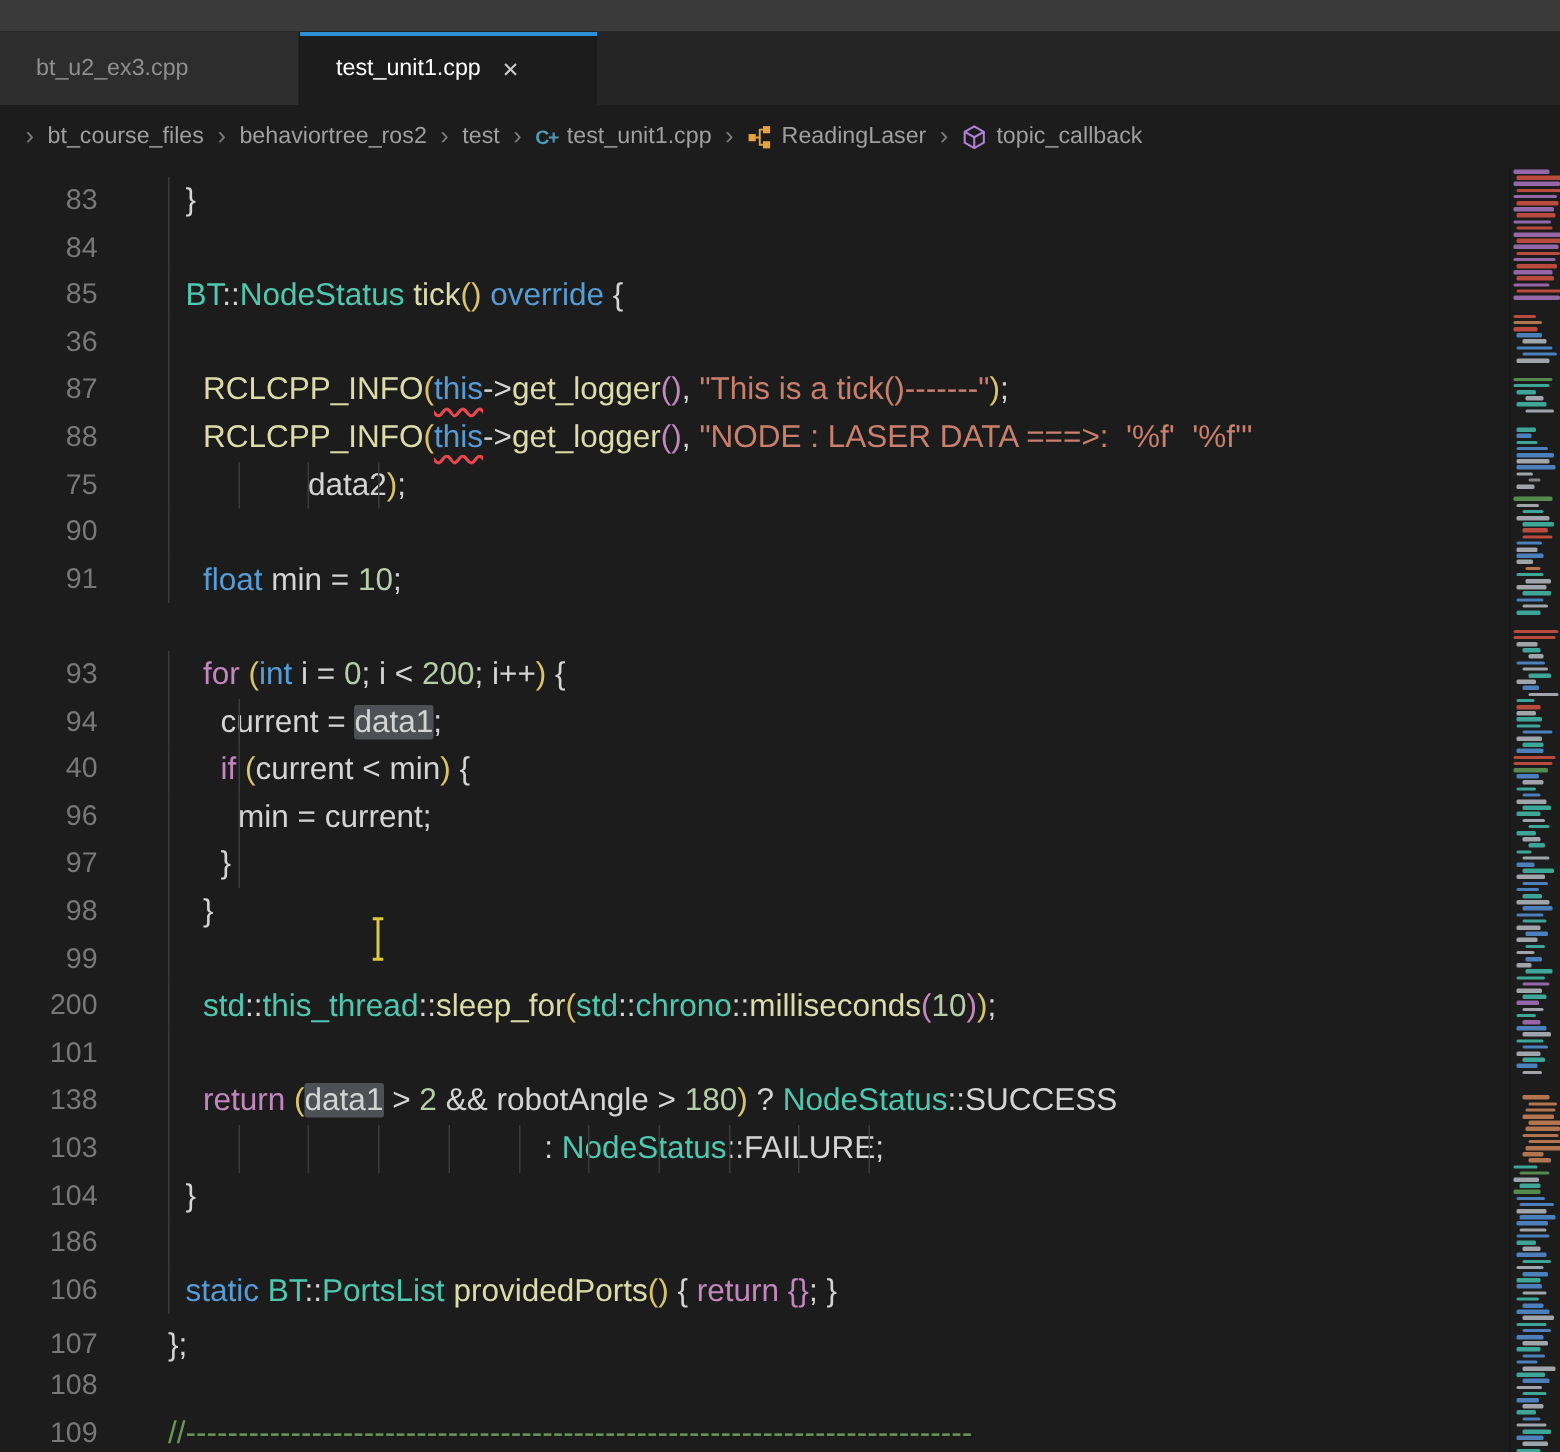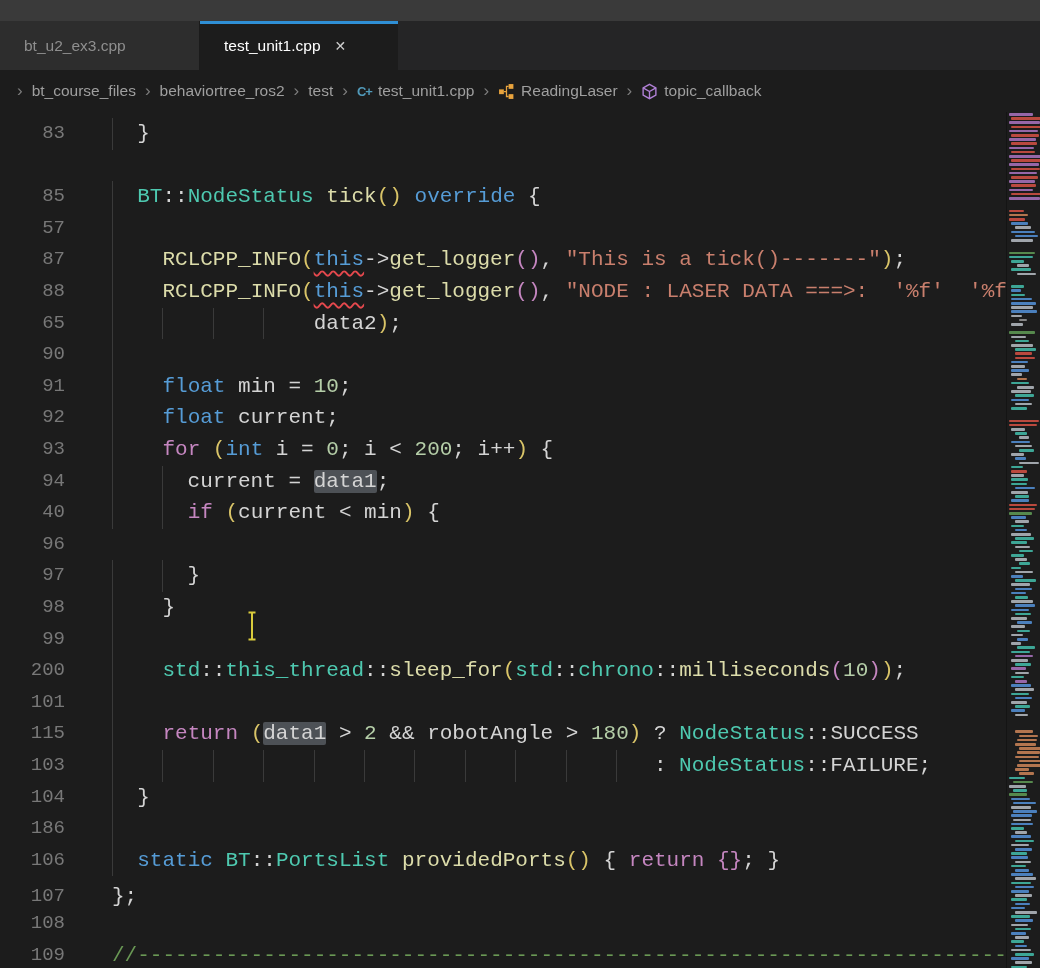--- a/index.html
+++ b/index.html
@@ -34,21 +34,21 @@
     display:flex;align-items:center;padding-left:8px;white-space:nowrap;overflow:hidden;
     color:var(--breadcrumb-fg);font-size:15.5px;}
   .bc-chev{color:#7d7d7d;font-size:17px;margin:0 9px;flex:0 0 auto;}
   .bc-item{display:flex;align-items:center;flex:0 0 auto;}
   .bc-item .bc-icon{display:inline-flex;margin-right:6px;}
   .cpp-glyph{color:#519aba;font-weight:bold;font-size:13px;letter-spacing:-1px;}
 
   
   .editor{position:absolute;left:0;top:112px;right:0;bottom:0;background:var(--editor-bg);}
   .code-lines{position:absolute;left:0;top:0;right:34px;bottom:0;overflow:hidden;
-    font-family:Liberation Mono, monospace;font-size:21px;}
+    font-family:Liberation Sans, sans-serif;font-size:21px;}
   .code-line{position:absolute;left:0;width:100%;height:31.6px;line-height:31.6px;}
   .ln{position:absolute;left:0;top:0;width:65px;text-align:right;color:var(--line-number);
     font-size:19px;line-height:31.6px;}
   .lc{position:absolute;left:112px;top:0;right:0;height:100%;white-space:pre;color:var(--default);}
   .guide{position:absolute;top:0;height:31.6px;width:1px;background:var(--indent-guide);}
   .t-d{color:var(--default);} .t-kw{color:var(--keyword);} .t-ctrl{color:var(--control);}
   .t-type{color:var(--type);} .t-fn{color:var(--function);} .t-str{color:var(--string);}
   .t-num{color:var(--number);} .t-com{color:var(--comment);}
   .t-par{color:var(--paren);} .t-pur{color:var(--paren2);}
   .t-this{color:var(--keyword);text-decoration:underline wavy var(--error);
@@ -123,66 +123,67 @@
       <span>topic_callback</span>
     </span>
   </div>
 
   <div class="editor">
     <div class="code-lines">
         <div class="code-line" style="top: 6px;">
           <span class="ln">83</span>
           <span class="lc"><i class="guide" style="left: 0ch;"></i><span class="t-d">  }</span></span>
         </div>
+        <div class="code-line" style="top: 37.6px;">
+          <span class="ln">84</span>
+          <span class="lc"><i class="guide" style="left: 0ch;"></i></span>
+        </div>
         <div class="code-line" style="top: 69.2px;">
           <span class="ln">85</span>
           <span class="lc"><i class="guide" style="left: 0ch;"></i><span class="t-d">  </span><span class="t-type">BT</span><span class="t-d">::</span><span class="t-type">NodeStatus</span><span class="t-d"> </span><span class="t-fn">tick</span><span class="t-par">()</span><span class="t-d"> </span><span class="t-kw">override</span><span class="t-d"> {</span></span>
         </div>
         <div class="code-line" style="top: 100.8px;">
-          <span class="ln">57</span>
+          <span class="ln">36</span>
           <span class="lc"><i class="guide" style="left: 0ch;"></i></span>
         </div>
         <div class="code-line" style="top: 132.4px;">
           <span class="ln">87</span>
           <span class="lc"><i class="guide" style="left: 0ch;"></i><span class="t-d">    </span><span class="t-fn">RCLCPP_INFO</span><span class="t-par">(</span><span class="t-this">this</span><span class="t-d">-&gt;</span><span class="t-fn">get_logger</span><span class="t-pur">()</span><span class="t-d">, </span><span class="t-str">"This is a tick()-------"</span><span class="t-par">)</span><span class="t-d">;</span></span>
         </div>
         <div class="code-line" style="top: 164px;">
           <span class="ln">88</span>
           <span class="lc"><i class="guide" style="left: 0ch;"></i><span class="t-d">    </span><span class="t-fn">RCLCPP_INFO</span><span class="t-par">(</span><span class="t-this">this</span><span class="t-d">-&gt;</span><span class="t-fn">get_logger</span><span class="t-pur">()</span><span class="t-d">, </span><span class="t-str">"NODE : LASER DATA ===&gt;:  '%f'  '%f'"</span></span>
         </div>
         <div class="code-line" style="top: 195.6px;">
-          <span class="ln">65</span>
+          <span class="ln">75</span>
           <span class="lc"><i class="guide" style="left: 0ch;"></i><i class="guide" style="left: 4ch;"></i><i class="guide" style="left: 8ch;"></i><i class="guide" style="left: 12ch;"></i><span class="t-d">                data2</span><span class="t-par">)</span><span class="t-d">;</span></span>
         </div>
         <div class="code-line" style="top: 227.2px;">
           <span class="ln">90</span>
           <span class="lc"><i class="guide" style="left: 0ch;"></i></span>
         </div>
         <div class="code-line" style="top: 258.8px;">
           <span class="ln">91</span>
           <span class="lc"><i class="guide" style="left: 0ch;"></i><span class="t-d">    </span><span class="t-kw">float</span><span class="t-d"> min </span><span class="t-d">=</span><span class="t-d"> </span><span class="t-num">10</span><span class="t-d">;</span></span>
         </div>
-        <div class="code-line" style="top: 290.4px;">
-          <span class="ln">92</span>
-          <span class="lc"><i class="guide" style="left: 0ch;"></i><span class="t-d">    </span><span class="t-kw">float</span><span class="t-d"> current;</span></span>
-        </div>
         <div class="code-line" style="top: 322px;">
           <span class="ln">93</span>
           <span class="lc"><i class="guide" style="left: 0ch;"></i><span class="t-d">    </span><span class="t-ctrl">for</span><span class="t-d"> </span><span class="t-par">(</span><span class="t-kw">int</span><span class="t-d"> i </span><span class="t-d">=</span><span class="t-d"> </span><span class="t-num">0</span><span class="t-d">; i </span><span class="t-d">&lt;</span><span class="t-d"> </span><span class="t-num">200</span><span class="t-d">; i++</span><span class="t-par">)</span><span class="t-d"> {</span></span>
         </div>
         <div class="code-line" style="top: 353.6px;">
           <span class="ln">94</span>
           <span class="lc"><i class="guide" style="left: 0ch;"></i><i class="guide" style="left: 4ch;"></i><span class="t-d">      current </span><span class="t-d">=</span><span class="t-d"> </span><span class="t-hl">data1</span><span class="t-d">;</span></span>
         </div>
         <div class="code-line" style="top: 385.2px;">
           <span class="ln">40</span>
           <span class="lc"><i class="guide" style="left: 0ch;"></i><i class="guide" style="left: 4ch;"></i><span class="t-d">      </span><span class="t-ctrl">if</span><span class="t-d"> </span><span class="t-par">(</span><span class="t-d">current </span><span class="t-d">&lt;</span><span class="t-d"> min</span><span class="t-par">)</span><span class="t-d"> {</span></span>
         </div>
         <div class="code-line" style="top: 416.8px;">
           <span class="ln">96</span>
+          <span class="lc"><i class="guide" style="left: 0ch;"></i><i class="guide" style="left: 4ch;"></i><span class="t-d">        min </span><span class="t-d">=</span><span class="t-d"> current;</span></span>
         </div>
         <div class="code-line" style="top: 448.4px;">
           <span class="ln">97</span>
           <span class="lc"><i class="guide" style="left: 0ch;"></i><i class="guide" style="left: 4ch;"></i><span class="t-d">      }</span></span>
         </div>
         <div class="code-line" style="top: 480px;">
           <span class="ln">98</span>
           <span class="lc"><i class="guide" style="left: 0ch;"></i><span class="t-d">    }</span></span>
         </div>
         <div class="code-line" style="top: 511.6px;">
@@ -191,21 +192,21 @@
         </div>
         <div class="code-line" style="top: 543.2px;">
           <span class="ln">200</span>
           <span class="lc"><i class="guide" style="left: 0ch;"></i><span class="t-d">    </span><span class="t-type">std</span><span class="t-d">::</span><span class="t-type">this_thread</span><span class="t-d">::</span><span class="t-fn">sleep_for</span><span class="t-par">(</span><span class="t-type">std</span><span class="t-d">::</span><span class="t-type">chrono</span><span class="t-d">::</span><span class="t-fn">milliseconds</span><span class="t-pur">(</span><span class="t-num">10</span><span class="t-pur">)</span><span class="t-par">)</span><span class="t-d">;</span></span>
         </div>
         <div class="code-line" style="top: 574.8px;">
           <span class="ln">101</span>
           <span class="lc"><i class="guide" style="left: 0ch;"></i></span>
         </div>
         <div class="code-line" style="top: 606.4px;">
-          <span class="ln">115</span>
+          <span class="ln">138</span>
           <span class="lc"><i class="guide" style="left: 0ch;"></i><span class="t-d">    </span><span class="t-ctrl">return</span><span class="t-d"> </span><span class="t-par">(</span><span class="t-hl">data1</span><span class="t-d"> </span><span class="t-d">&gt;</span><span class="t-d"> </span><span class="t-num">2</span><span class="t-d"> </span><span class="t-d">&amp;&amp;</span><span class="t-d"> robotAngle </span><span class="t-d">&gt;</span><span class="t-d"> </span><span class="t-num">180</span><span class="t-par">)</span><span class="t-d"> ? </span><span class="t-type">NodeStatus</span><span class="t-d">::</span><span class="t-d">SUCCESS</span></span>
         </div>
         <div class="code-line" style="top: 638px;">
           <span class="ln">103</span>
           <span class="lc"><i class="guide" style="left: 0ch;"></i><i class="guide" style="left: 4ch;"></i><i class="guide" style="left: 8ch;"></i><i class="guide" style="left: 12ch;"></i><i class="guide" style="left: 16ch;"></i><i class="guide" style="left: 20ch;"></i><i class="guide" style="left: 24ch;"></i><i class="guide" style="left: 28ch;"></i><i class="guide" style="left: 32ch;"></i><i class="guide" style="left: 36ch;"></i><i class="guide" style="left: 40ch;"></i><span class="t-d">                                           </span><span class="t-d">: </span><span class="t-type">NodeStatus</span><span class="t-d">::</span><span class="t-d">FAILURE</span><span class="t-d">;</span></span>
         </div>
         <div class="code-line" style="top: 669.6px; padding-left: 15px;">
           <span class="ln">104</span>
           <span class="lc"><i class="guide" style="left: 0ch;"></i><span class="t-d">  }</span></span>
         </div>

